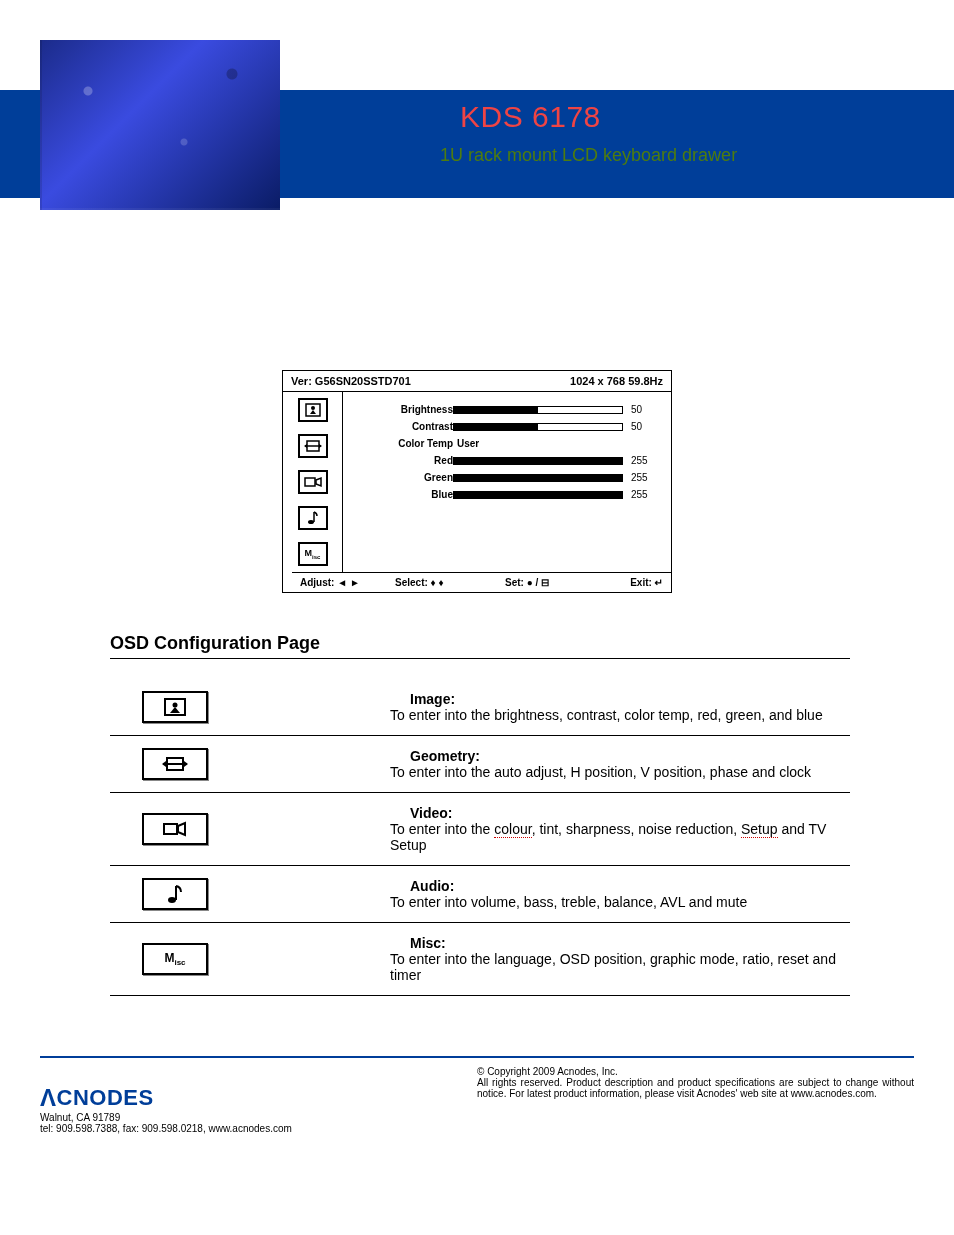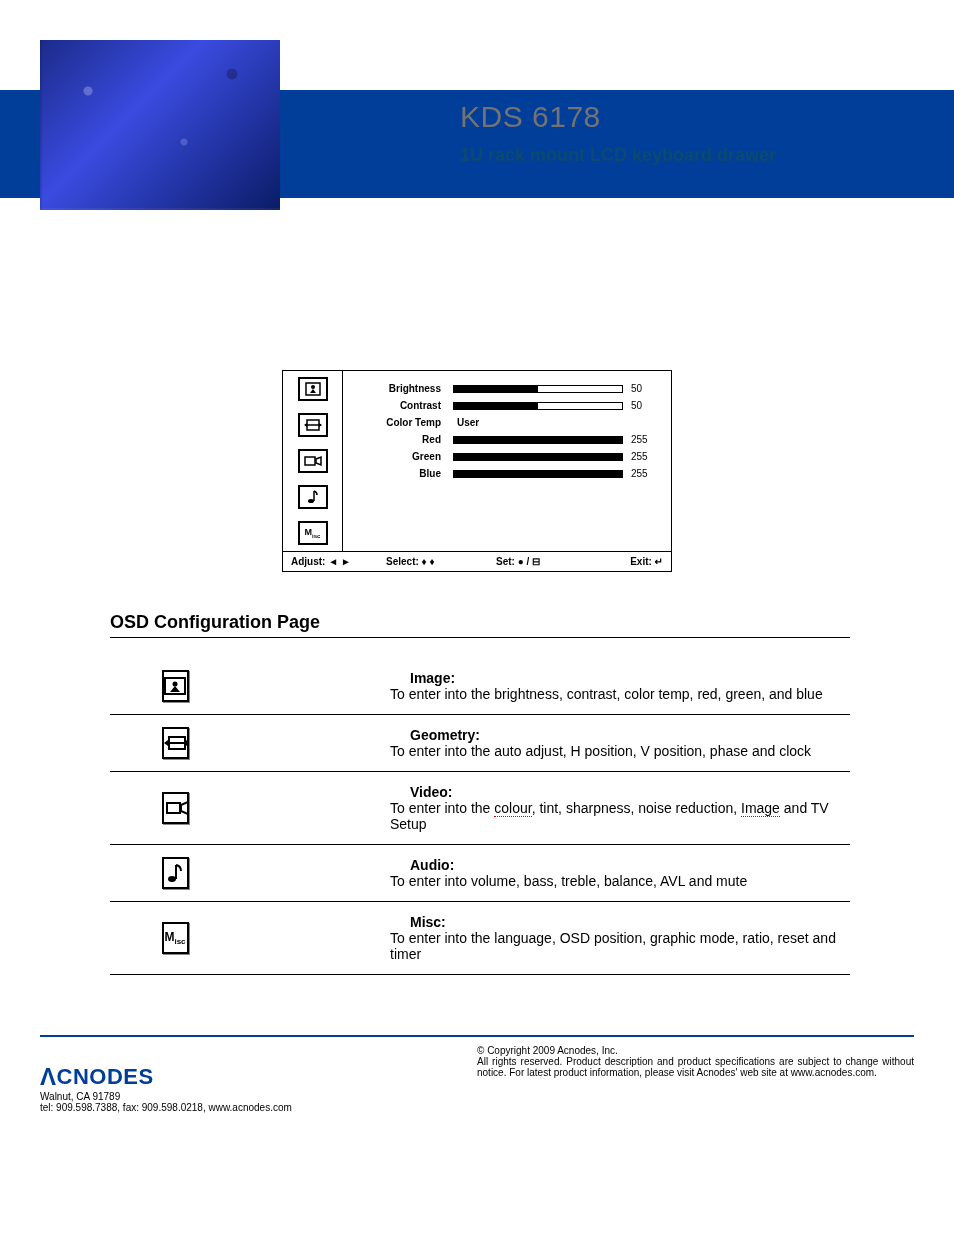--- a/index.html
+++ b/index.html
@@ -7,49 +7,49 @@
   .page { width: 954px; padding-bottom: 40px; }
   .header-band { position: relative; height: 180px; margin-top: 40px; }
   .header-blue-bar { position: absolute; left: 0; right: 0; top: 50px; height: 108px; background: #003e99; }
   .header-img { position: absolute; left: 40px; top: 0; width: 240px; height: 170px; background: linear-gradient(135deg,#1b2b8a 0%, #3a4be0 40%, #0a1c66 100%); overflow: hidden; }
   .header-img::before { content:""; position:absolute; inset:0; background:
      radial-gradient(circle at 20% 30%, rgba(255,255,255,.25) 0 4px, transparent 5px),
      radial-gradient(circle at 60% 60%, rgba(255,255,255,.18) 0 3px, transparent 4px),
      radial-gradient(circle at 80% 20%, rgba(0,0,0,.25) 0 5px, transparent 6px),
      linear-gradient(90deg, rgba(0,0,0,.12) 0 2px, transparent 2px 12px) repeat,
      linear-gradient(0deg, rgba(255,255,255,.05) 0 2px, transparent 2px 14px) repeat; }
-  .header-title { position: absolute; left: 460px; top: 60px; color: #737373; font-size: 30px; font-weight: 400; letter-spacing: .5px; }
-  .header-sub { position: absolute; left: 460px; top: 105px; color: #0c4a6e; font-size: 18px; font-weight: 700; }
+  .header-title { position: absolute; left: 460px; top: 60px; color: #ef4444; font-size: 30px; font-weight: 400; letter-spacing: .5px; }
+  .header-sub { position: absolute; left: 440px; top: 105px; color: #4d7c0f; font-size: 18px; font-weight: 400; }
 
   .osd-wrap { width: 390px; margin: 150px auto 0; border: 1.5px solid #000; font-size: 11px; }
   .osd-top { display:flex; justify-content: space-between; padding: 4px 8px; border-bottom: 1.5px solid #000; font-weight: bold; }
   .osd-body { display:flex; }
   .osd-icons { width: 60px; border-right: 1.5px solid #000; display:flex; flex-direction:column; }
   .osd-icon-cell { flex:1; display:flex; align-items:center; justify-content:center; padding:6px 0; }
   .osd-icon-box { border: 2px solid #000; width: 30px; height: 24px; display:flex; align-items:center; justify-content:center; font-size:10px; font-weight:bold; }
   .osd-content { flex:1; padding: 6px 10px 4px 0; }
   .osd-h { text-align:right; font-weight:bold; font-size:13px; padding: 4px 120px 8px 0; }
   .osd-row { display:flex; align-items:center; margin: 6px 0; }
-  .osd-lbl { width: 110px; text-align:right; font-weight:bold; padding-right: 12px; font-size:10px; }
+  .osd-lbl { width: 110px; text-align:right; font-weight:bold; font-size:10px; }
   .osd-bar { flex:1; height:8px; border:1px solid #000; position:relative; margin-right:8px; }
   .osd-fill { position:absolute; left:0; top:0; bottom:0; background:#000; }
   .osd-val { width:30px; font-size:10px; }
   .osd-user { font-size:10px; font-weight:bold; padding-left:4px; }
-  .osd-bottom { display:flex; border-top:1.5px solid #000; font-size:10px; font-weight:bold; }
+  .osd-bottom { display:flex; border-top:1.5px solid #000; font-size:10px; font-weight:bold;margin-left:9px; }
   .osd-bottom > div { padding:4px 8px; }
   .osd-bottom .c1 { width:95px; }
   .osd-bottom .c2 { width:110px; }
   .osd-bottom .c3 { width:110px; }
   .osd-bottom .c4 { flex:1; text-align:right; }
 
   .section-title { font-size:18px; font-weight:bold; margin: 40px 0 0 110px; padding-bottom:4px; border-bottom:1.5px solid #000; width:740px; }
   .cfg-table { width:740px; margin: 20px 0 0 110px; }
   .cfg-row { display:flex; border-bottom:1px solid #000; padding: 12px 0; align-items:center; }
   .cfg-icon-col { width:130px; display:flex; justify-content:center; }
-  .cfg-icon { border:2px solid #000; width:27px; height:32px; display:flex; align-items:center; justify-content:center; position:relative; box-shadow: 1px 1px 0 #888; }
+  .cfg-icon { border:2px solid #000; width:66px; height:32px; display:flex; align-items:center; justify-content:center; position:relative; box-shadow: 1px 1px 0 #888; }
   .cfg-desc-col { flex:1; font-size:14px; color:#000; padding-left:150px; }
   .cfg-desc-col b { display:block; font-size:14px;margin-left:20px; }
   .dotted { border-bottom: 1px dotted #c00; }
 
   .footer { display:flex; margin: 60px 40px 0 40px; border-top: 2px solid #003e99; padding-top: 8px; font-size:10px; }
   .footer-left { flex:1; }
   .footer-right { flex:1; text-align: justify; }
   .logo { font-size:22px; font-weight:bold; color:#003e99; letter-spacing:.5px; font-family: Arial, sans-serif; margin-top: 18px; }
   .logo .a { font-size:24px; vertical-align:-1px; }
 
@@ -62,20 +62,24 @@
 <div class="page">
 
   <div class="header-band">
     <div class="header-blue-bar"></div>
     <div class="header-img"></div>
     <div class="header-title">KDS 6178</div>
     <div class="header-sub">1U rack mount LCD keyboard drawer</div>
   </div>
 
   <div class="osd-wrap">
+    <div class="osd-top">
+      <span>Ver: G56SN20SSTD701</span>
+      <span>1024 x 768  59.8Hz</span>
+    </div>
     <div class="osd-body">
       <div class="osd-icons">
         <div class="osd-icon-cell">
             <div class="osd-icon-box">
               <svg width="16" height="14">
                 <rect x="1" y="1" width="14" height="12" fill="none" stroke="#000" stroke-width="1.5"></rect>
                 <circle cx="8" cy="5" r="2" fill="#000"></circle>
                 <path d="M5 11 L8 7 L11 11 Z" fill="#000"></path>
               </svg>
             </div>
@@ -204,21 +208,21 @@
       <div class="cfg-icon-col">
           <div class="cfg-icon">
             <svg width="28" height="18">
               <rect x="3" y="4" width="13" height="10" fill="none" stroke="#000" stroke-width="2"></rect>
               <polygon points="17,6 24,3 24,15 17,12" fill="none" stroke="#000" stroke-width="2"></polygon>
             </svg>
           </div>
         </div>
       <div class="cfg-desc-col">
         <b>Video:</b>
-        <span>To enter into the </span><span class="dotted">colour</span><span>, tint, sharpness, noise reduction, </span><span class="dotted">Image</span><span> and TV Setup</span>
+        <span>To enter into the </span><span class="dotted">colour</span><span>, tint, sharpness, noise reduction, </span><span class="dotted">Setup</span><span> and TV Setup</span>
       </div>
     </div>
 
     <div class="cfg-row">
       <div class="cfg-icon-col">
           <div class="cfg-icon">
             <svg width="18" height="22">
               <ellipse cx="6" cy="17" rx="4" ry="3" fill="#000"></ellipse>
               <line x1="10" y1="17" x2="10" y2="3" stroke="#000" stroke-width="2"></line>
               <path d="M10 3 Q15 4 15 9" fill="none" stroke="#000" stroke-width="2"></path>

